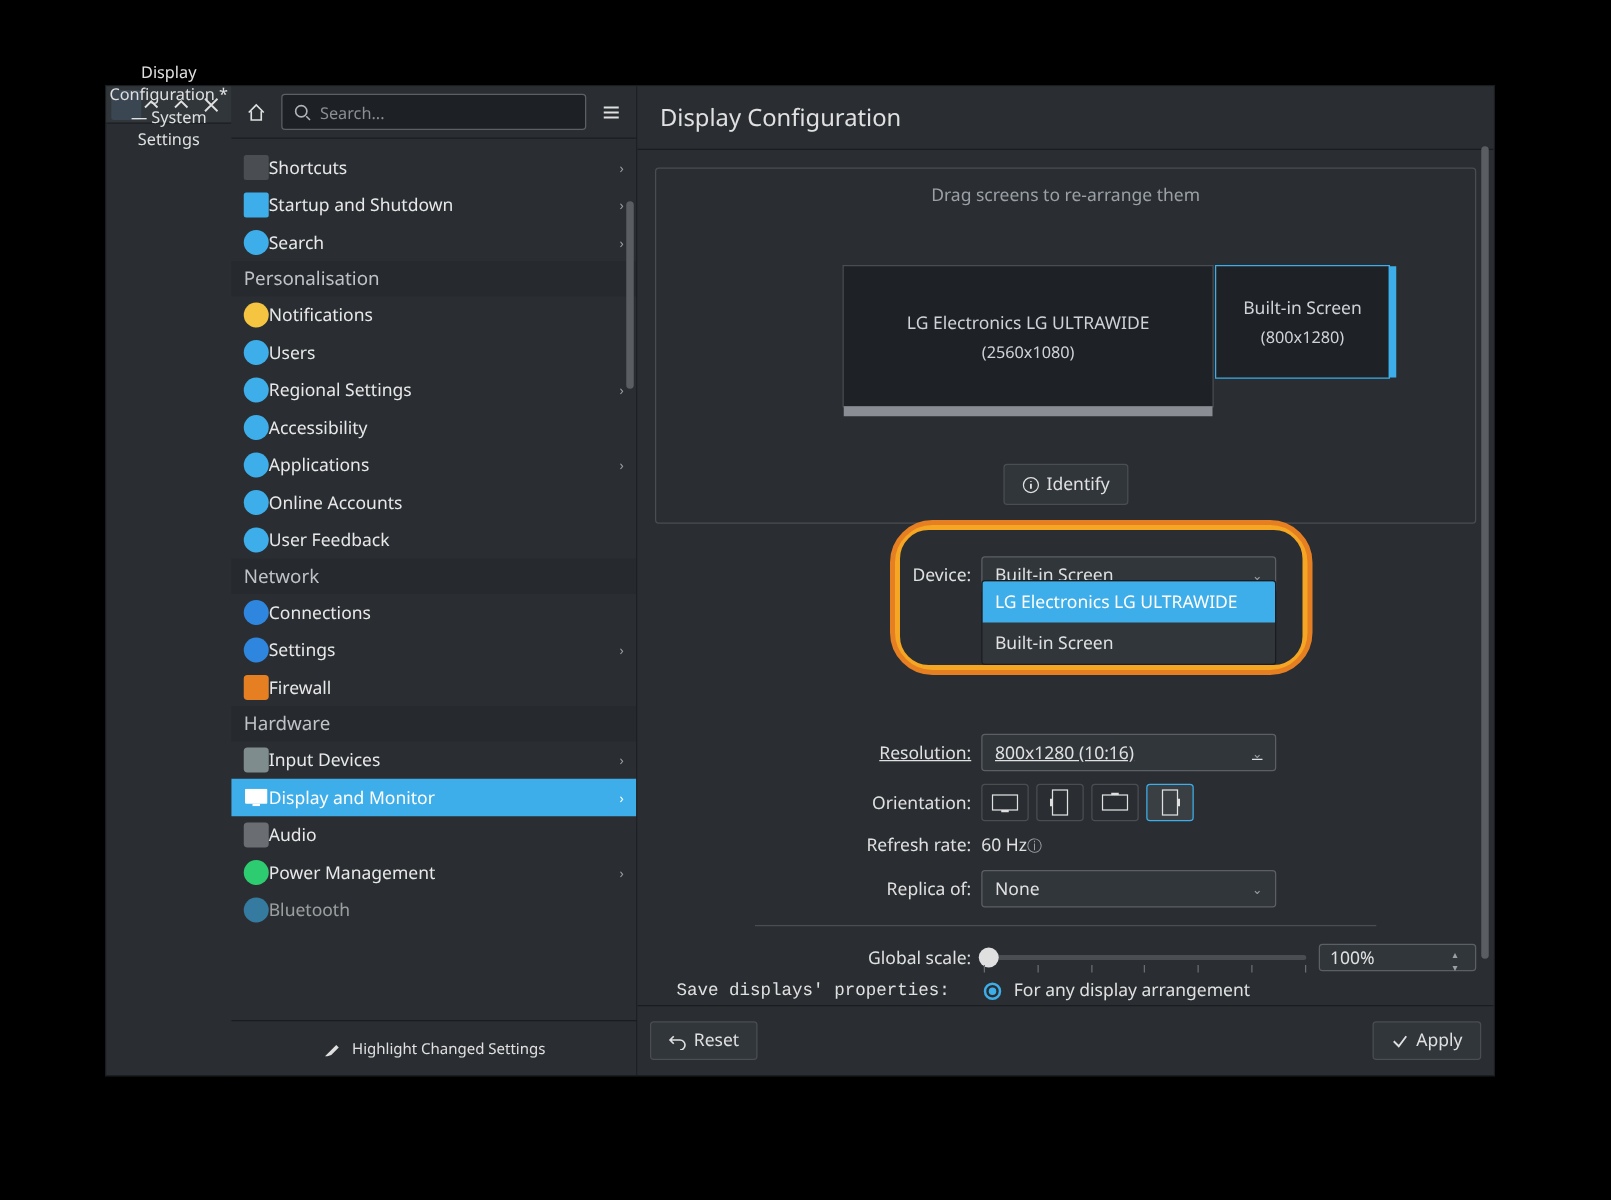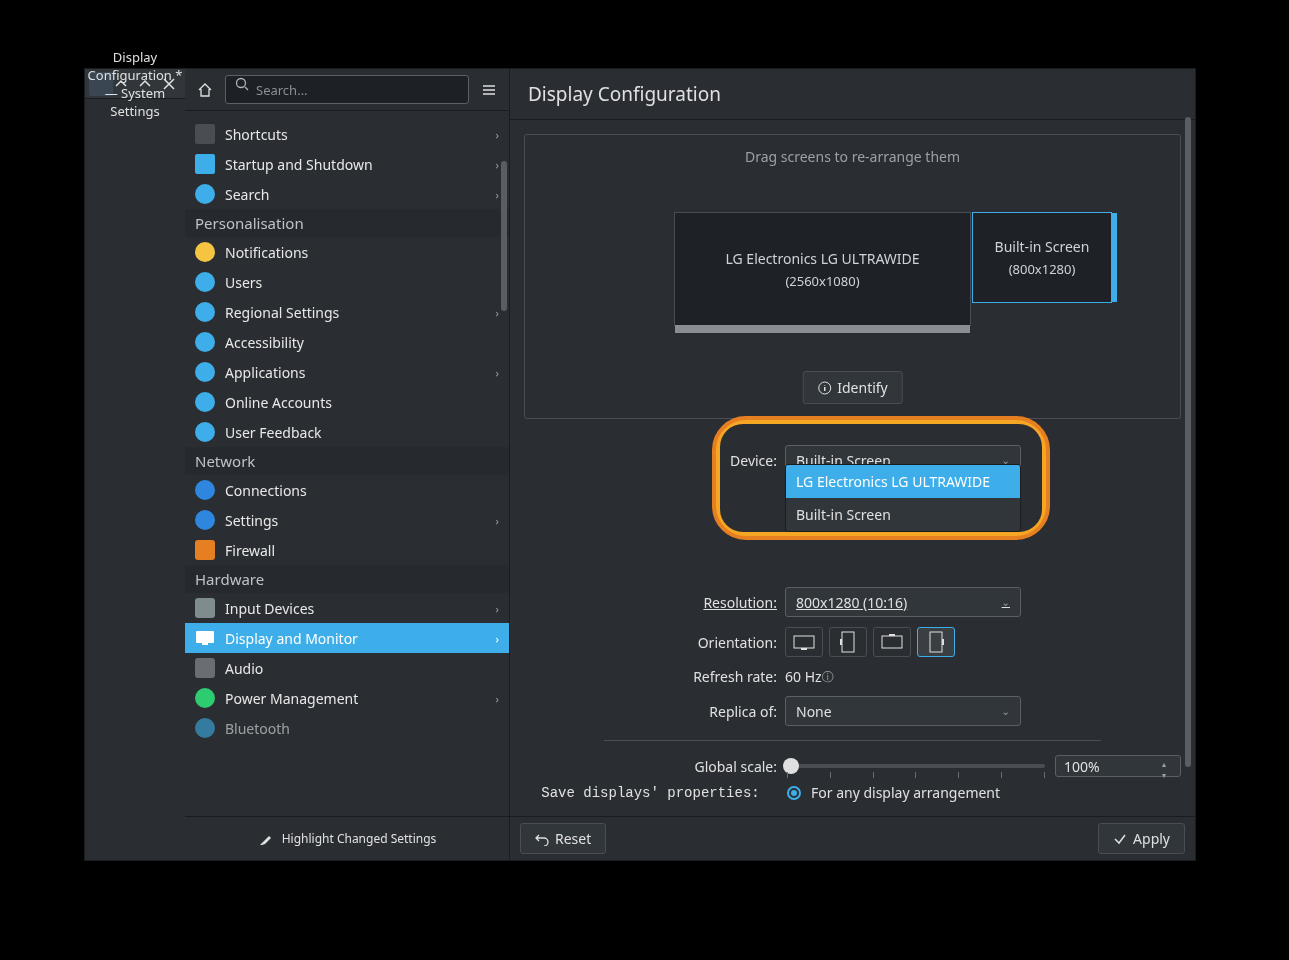--- a/index.html
+++ b/index.html
@@ -51,21 +51,21 @@
 .sidebar-top {
   display: flex; align-items: center; gap: 6px; padding: 6px 6px;
   border-bottom: 1px solid #1a1d20;
 }
 .home-btn {
   width: 28px; height: 28px; display: flex; align-items: center; justify-content: center;
   color: #e0e0e0; border-radius: 3px; cursor: pointer;
 }
 .search-box {
   flex: 1; height: 29px; background: #1d2024; border: 1px solid #5c6066;
-  border-radius: 3px; display: flex; padding: 0 8px; gap: 6px;
+  border-radius: 3px; display: flex; align-items: center; padding: 0 8px; gap: 6px;
 }
 .search-box input {
   flex: 1; background: transparent; border: none; color: #e0e0e0; font-size: 13px; outline: none;
 }
 .search-box input::placeholder { color: #8a8f95; }
 .hamburger {
   width: 28px; height: 28px; display: flex; align-items: center; justify-content: center;
   color: #e0e0e0; cursor: pointer;
 }
 
@@ -77,21 +77,21 @@
 .nav-scrollbar-thumb {
   position: absolute; right: 2px; top: 50px; width: 6px; height: 150px;
   background: #5a5e63; border-radius: 3px;
 }
 
 .nav-cat {
   padding: 4px 10px; color: #bfc3c8; font-size: 15px;
   background: #26292d;
 }
 .nav-item {
-  display: flex; align-items: center; gap: 10px; padding: 5px 10px;
+  display: flex; align-items: center; padding: 5px 10px;
   color: #e8e8e8; font-size: 14px; cursor: pointer;
 }
 .nav-item.selected {
   background: #3daee9; color: #fff;
 }
 .nav-item .ni-icon {
   width: 20px; height: 20px; display: flex; align-items: center; justify-content: center;
   font-size: 14px;
 }
 .nav-item .chev {
@@ -206,21 +206,21 @@
   display: flex; align-items: center; gap: 10px; font-size: 14px; color: #e0e0e0; margin-top: 6px;
 }
 .save-row .lbl { width: 253px; text-align: center; font-family: Liberation Mono, monospace; }
 .radio {
   width: 14px; height: 14px; border: 2px solid #3daee9; border-radius: 50%;
   display: flex; align-items: center; justify-content: center;
 }
 .radio .dot { width: 6px; height: 6px; background: #3daee9; border-radius: 50%; }
 
 .footer {
-  height: 44px; border-top: 1px solid #1a1d20; display: flex; align-items: center;
+  height: 56px; border-top: 1px solid #1a1d20; display: flex; align-items: center;
   padding: 0 10px; gap: 8px;
 }
 .btn {
   background: #31363b; border: 1px solid #4a4e53; border-radius: 3px;
   color: #e0e0e0; padding: 5px 14px; font-size: 14px; display: flex; align-items: center; gap: 6px;
   cursor: pointer;
 }
 .footer .spacer { flex: 1; }
 
 

